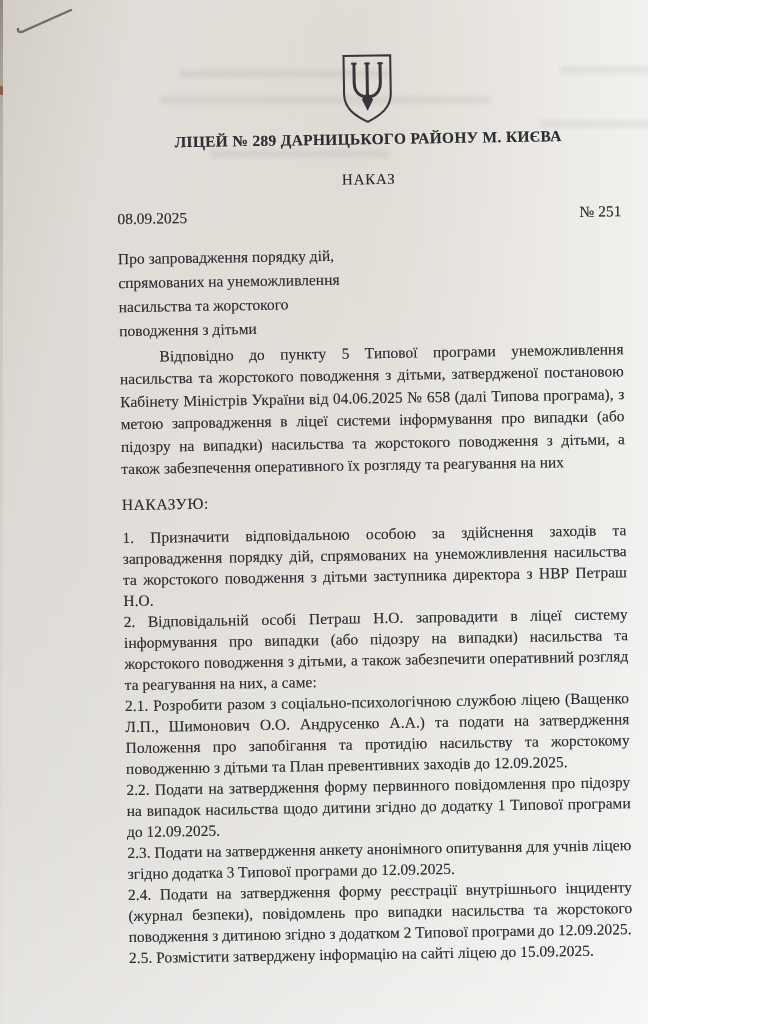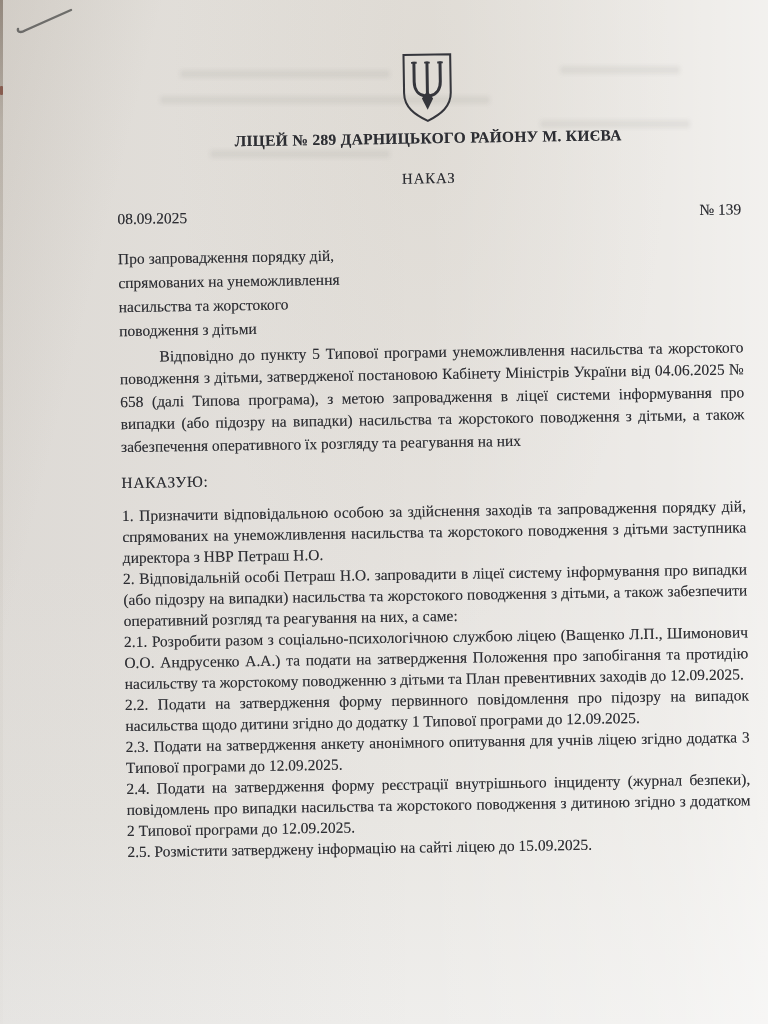--- a/index.html
+++ b/index.html
@@ -7,21 +7,21 @@
     padding: 0;
     width: 768px;
     height: 1024px;
     overflow: hidden;
     font-family: "Liberation Serif", "DejaVu Serif", serif;
   }
 
   
   .photo {
     position: relative;
-    width: 768px;
+    width: 648px;
     height: 1024px;
     background:
       radial-gradient(ellipse at 55% 8%, rgba(178,168,152,0.14), rgba(0,0,0,0) 42%),
       linear-gradient(104deg, rgba(168,158,146,0.22) 0%, rgba(0,0,0,0) 16%),
       linear-gradient(90deg, rgba(60,50,40,0.05) 0%, rgba(0,0,0,0) 55%, rgba(255,255,255,0.30) 88%, rgba(255,255,255,0.50) 100%),
       linear-gradient(180deg, #e6e3de 0%, #e6e3df 55%, #e9e7e3 80%, #efeeec 100%);
     overflow: hidden;
   }
 
   
@@ -179,21 +179,21 @@
         <path d="M30 42 L24 50 L30 62 L36 50 Z" fill="#35363c"></path>
       </svg>
     </div>
 
     <div class="title">ЛІЦЕЙ № 289 ДАРНИЦЬКОГО РАЙОНУ М. КИЄВА</div>
 
     <div class="doc-type">НАКАЗ</div>
 
     <div class="meta-row">
       <span>08.09.2025</span>
-      <span>№ 139</span>
+      <span>№ 251</span>
     </div>
 
     <div class="subject">
       <div>Про запровадження порядку дій,</div>
       <div>спрямованих на унеможливлення</div>
       <div>насильства та жорстокого</div>
       <div>поводження з дітьми</div>
     </div>
 
     <p class="preamble">Відповідно до пункту 5 Типової програми унеможливлення насильства та жорстокого поводження з дітьми, затвердженої постановою Кабінету Міністрів України від 04.06.2025 № 658 (далі Типова програма), з метою запровадження в ліцеї системи інформування про випадки (або підозру на випадки) насильства та жорстокого поводження з дітьми, а також забезпечення оперативного їх розгляду та реагування на них</p>

